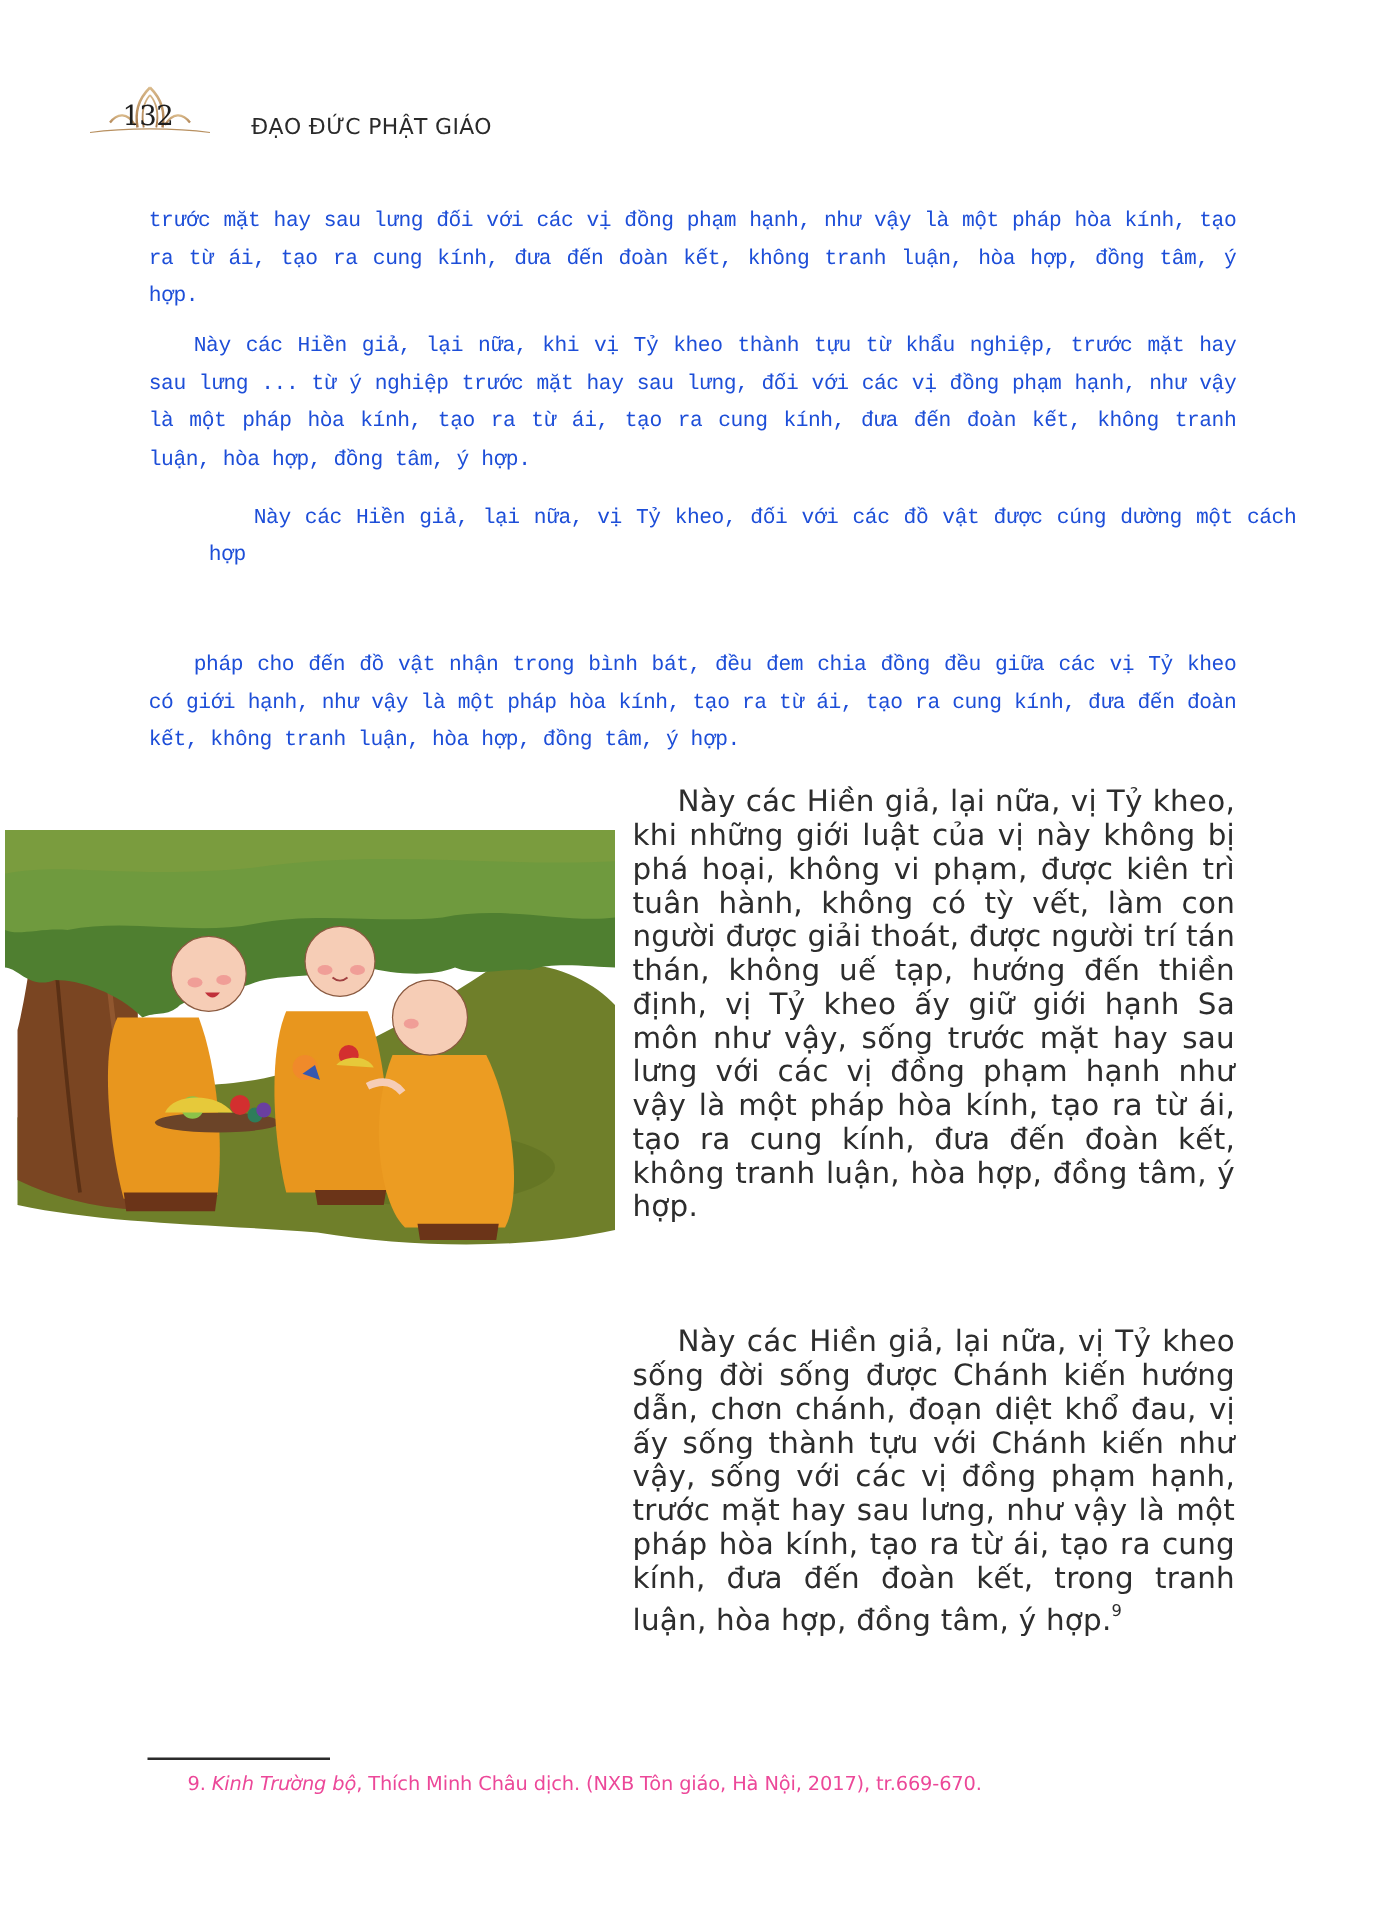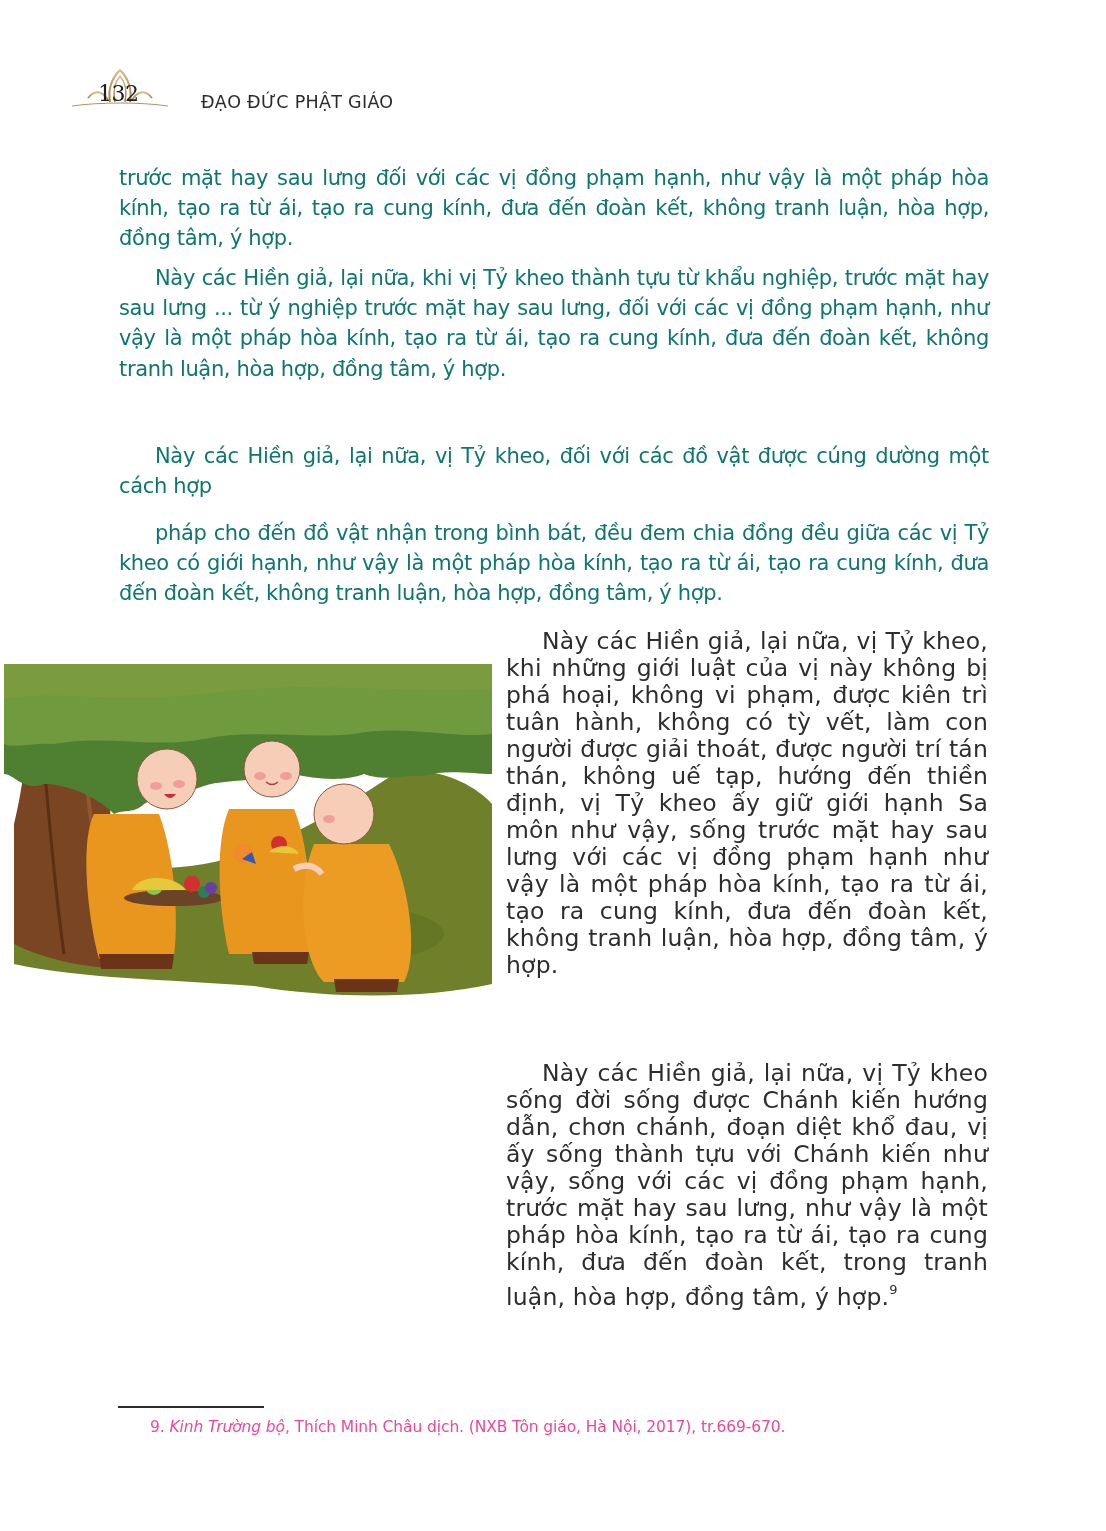--- a/index.html
+++ b/index.html
@@ -4,21 +4,21 @@
 <style>
   * { box-sizing: border-box; margin: 0; padding: 0; }
   html, body { width: 1106px; height: 1531px; background: #ffffff; overflow: hidden; }
   body { position: relative; font-family: "DejaVu Sans", sans-serif; color: #2b2b2b; }
 
   .header { position: absolute; left: 70px; top: 68px; height: 40px; width: 400px; }
   .lotus { position: absolute; left: 0; top: 0; width: 100px; height: 40px; }
   .page-number { position: absolute; left: 28px; top: 13px; font-family: "DejaVu Serif", serif; font-size: 22px; color: #1e1e1e; letter-spacing: -0.5px; }
   .running-title { position: absolute; left: 131px; top: 24px; font-size: 17.5px; color: #2a2a2a; letter-spacing: 0.3px; }
 
-  .body-text { position: absolute; font-size: 21px; line-height: 30.2px; color: #0f766e; letter-spacing: -0.35px; }
+  .body-text { position: absolute; font-size: 17px; line-height: 30.2px; color: #1d4ed8; letter-spacing: -0.35px; font-family: Liberation Mono, monospace; }
   .full { left: 119px; width: 870px; text-align: justify; }
   .para { text-indent: 36px; }
   .noindent { text-indent: 0; }
 
   .col { position: absolute; left: 506px; width: 482px; font-size: 23.5px; line-height: 27px; color: #2d2d2d; text-align: justify; letter-spacing: 0.2px; }
 
   sup.fnref { font-size: 13px; vertical-align: 11px; }
 
   .illustration { position: absolute; left: 4px; top: 664px; width: 488px; height: 335px; }
 
@@ -47,21 +47,21 @@
 </div>
 
 <div class="body-text full noindent" style="top:163px;">
   <span>trước mặt hay sau lưng đối với các vị đồng phạm hạnh, như vậy là một pháp hòa kính, tạo ra từ ái, tạo ra cung kính, đưa đến đoàn kết, không tranh luận, hòa hợp, đồng tâm, ý hợp.</span>
 </div>
 
 <div class="body-text full para" style="top:263px;">
   <span>Này các Hiền giả, lại nữa, khi vị Tỷ kheo thành tựu từ khẩu nghiệp, trước mặt hay sau lưng ... từ ý nghiệp trước mặt hay sau lưng, đối với các vị đồng phạm hạnh, như vậy là một pháp hòa kính, tạo ra từ ái, tạo ra cung kính, đưa đến đoàn kết, không tranh luận, hòa hợp, đồng tâm, ý hợp.</span>
 </div>
 
-<div class="body-text full para" style="top:441px;">
+<div class="body-text full para" style="top:400px;margin-left:48px;">
   <span>Này các Hiền giả, lại nữa, vị Tỷ kheo, đối với các đồ vật được cúng dường một cách hợp</span>
 </div>
 
 <div class="body-text full para" style="top:518px;">
   <span>pháp cho đến đồ vật nhận trong bình bát, đều đem chia đồng đều giữa các vị Tỷ kheo có giới hạnh, như vậy là một pháp hòa kính, tạo ra từ ái, tạo ra cung kính, đưa đến đoàn kết, không tranh luận, hòa hợp, đồng tâm, ý hợp.</span>
 </div>
 
 <svg class="illustration" viewBox="0 0 488 335">
 
   <path d="M10 230 C60 200 140 210 200 200 C260 190 330 150 390 110 C430 100 470 120 488 140 L488 320 C420 335 330 335 250 322 C160 315 80 315 10 300 Z" fill="#6f7f2a"></path>

